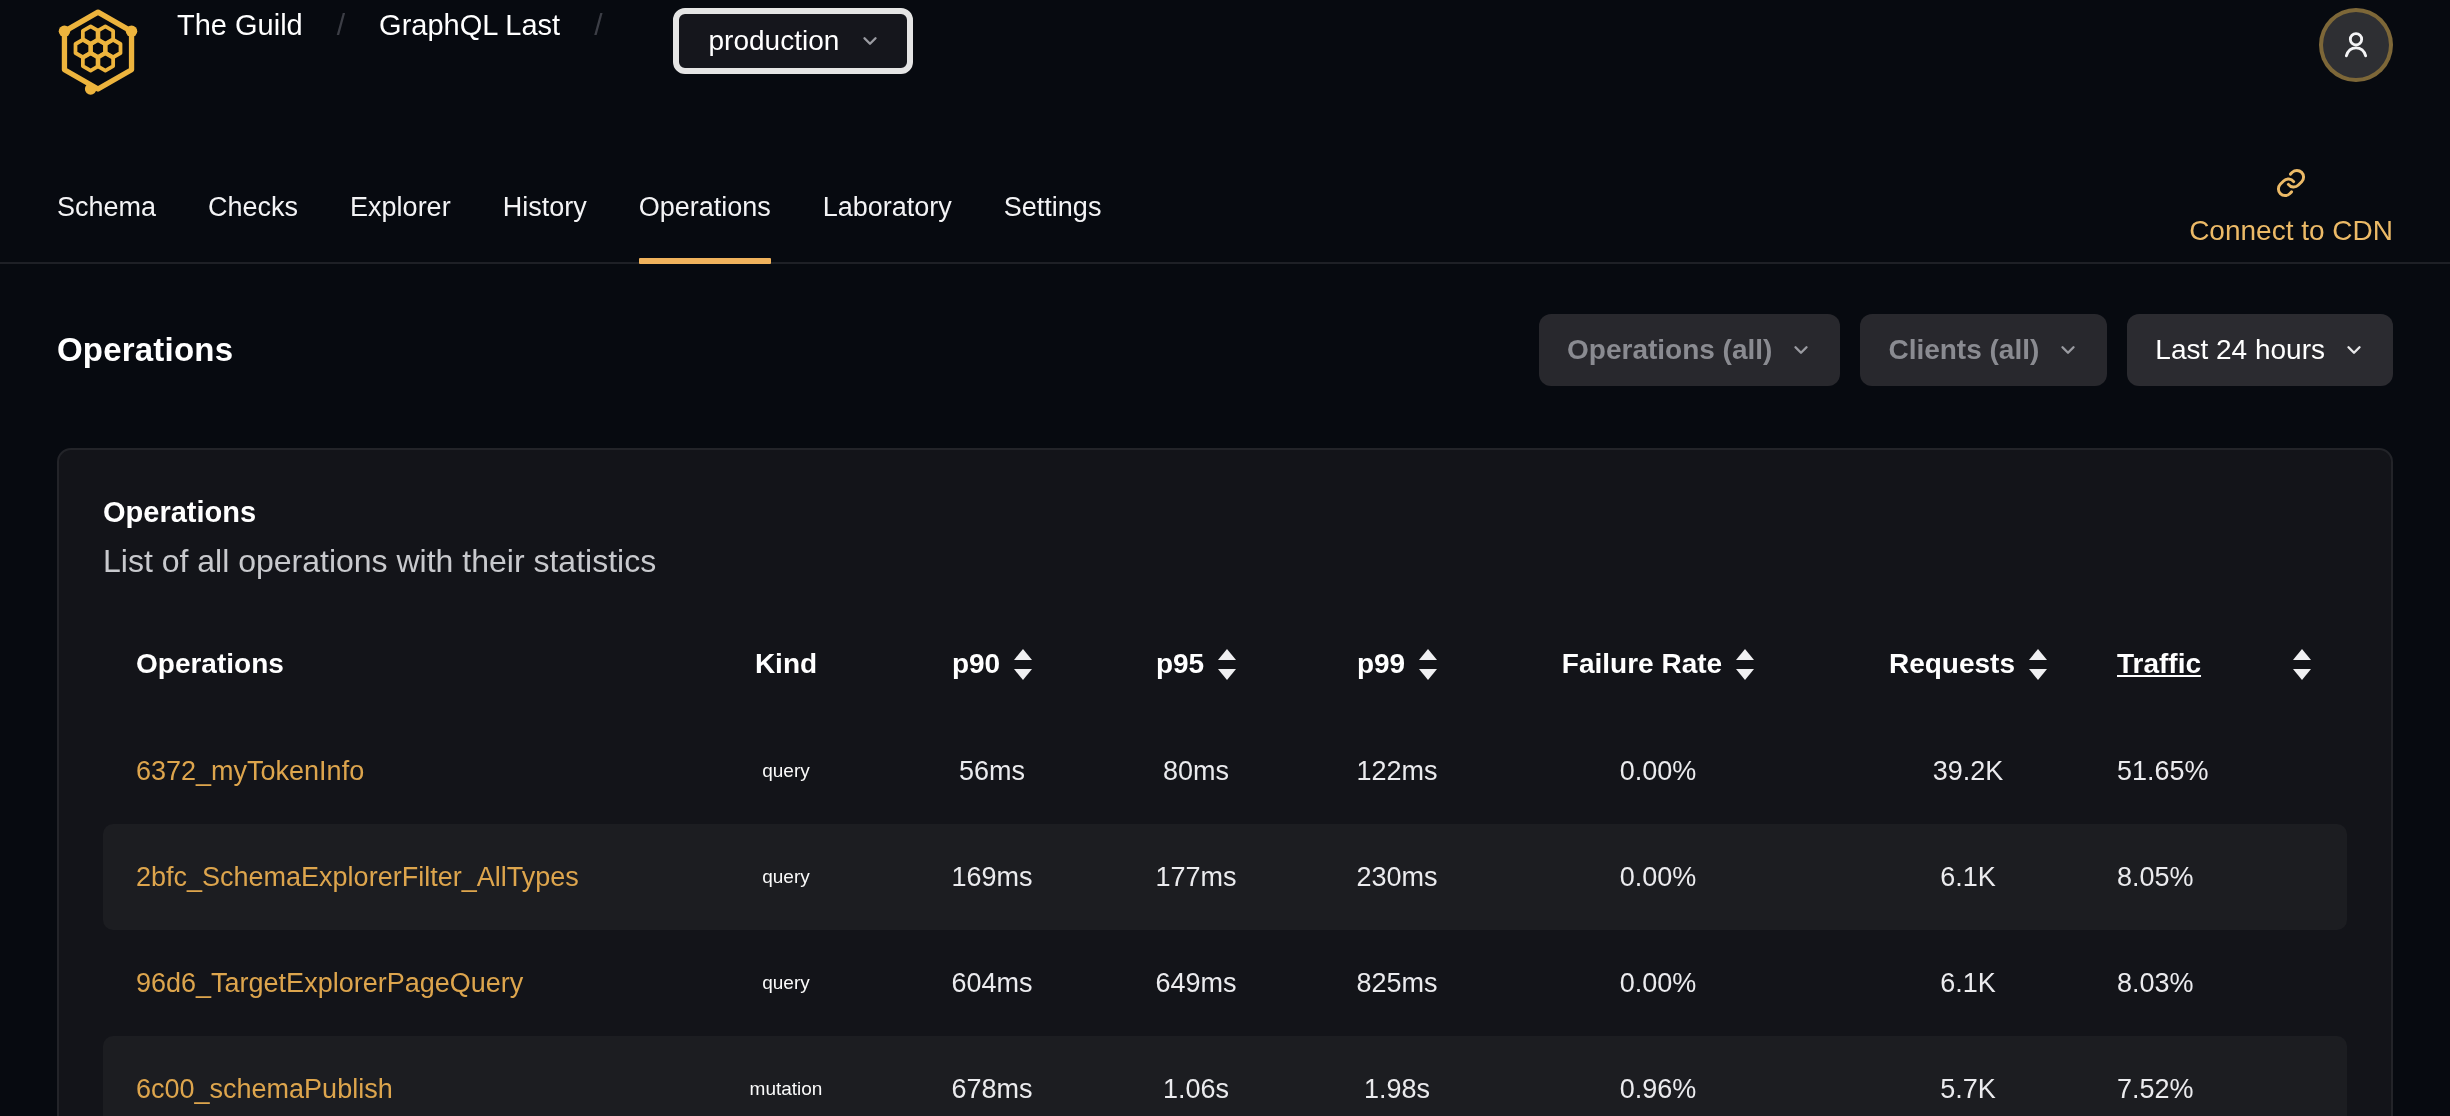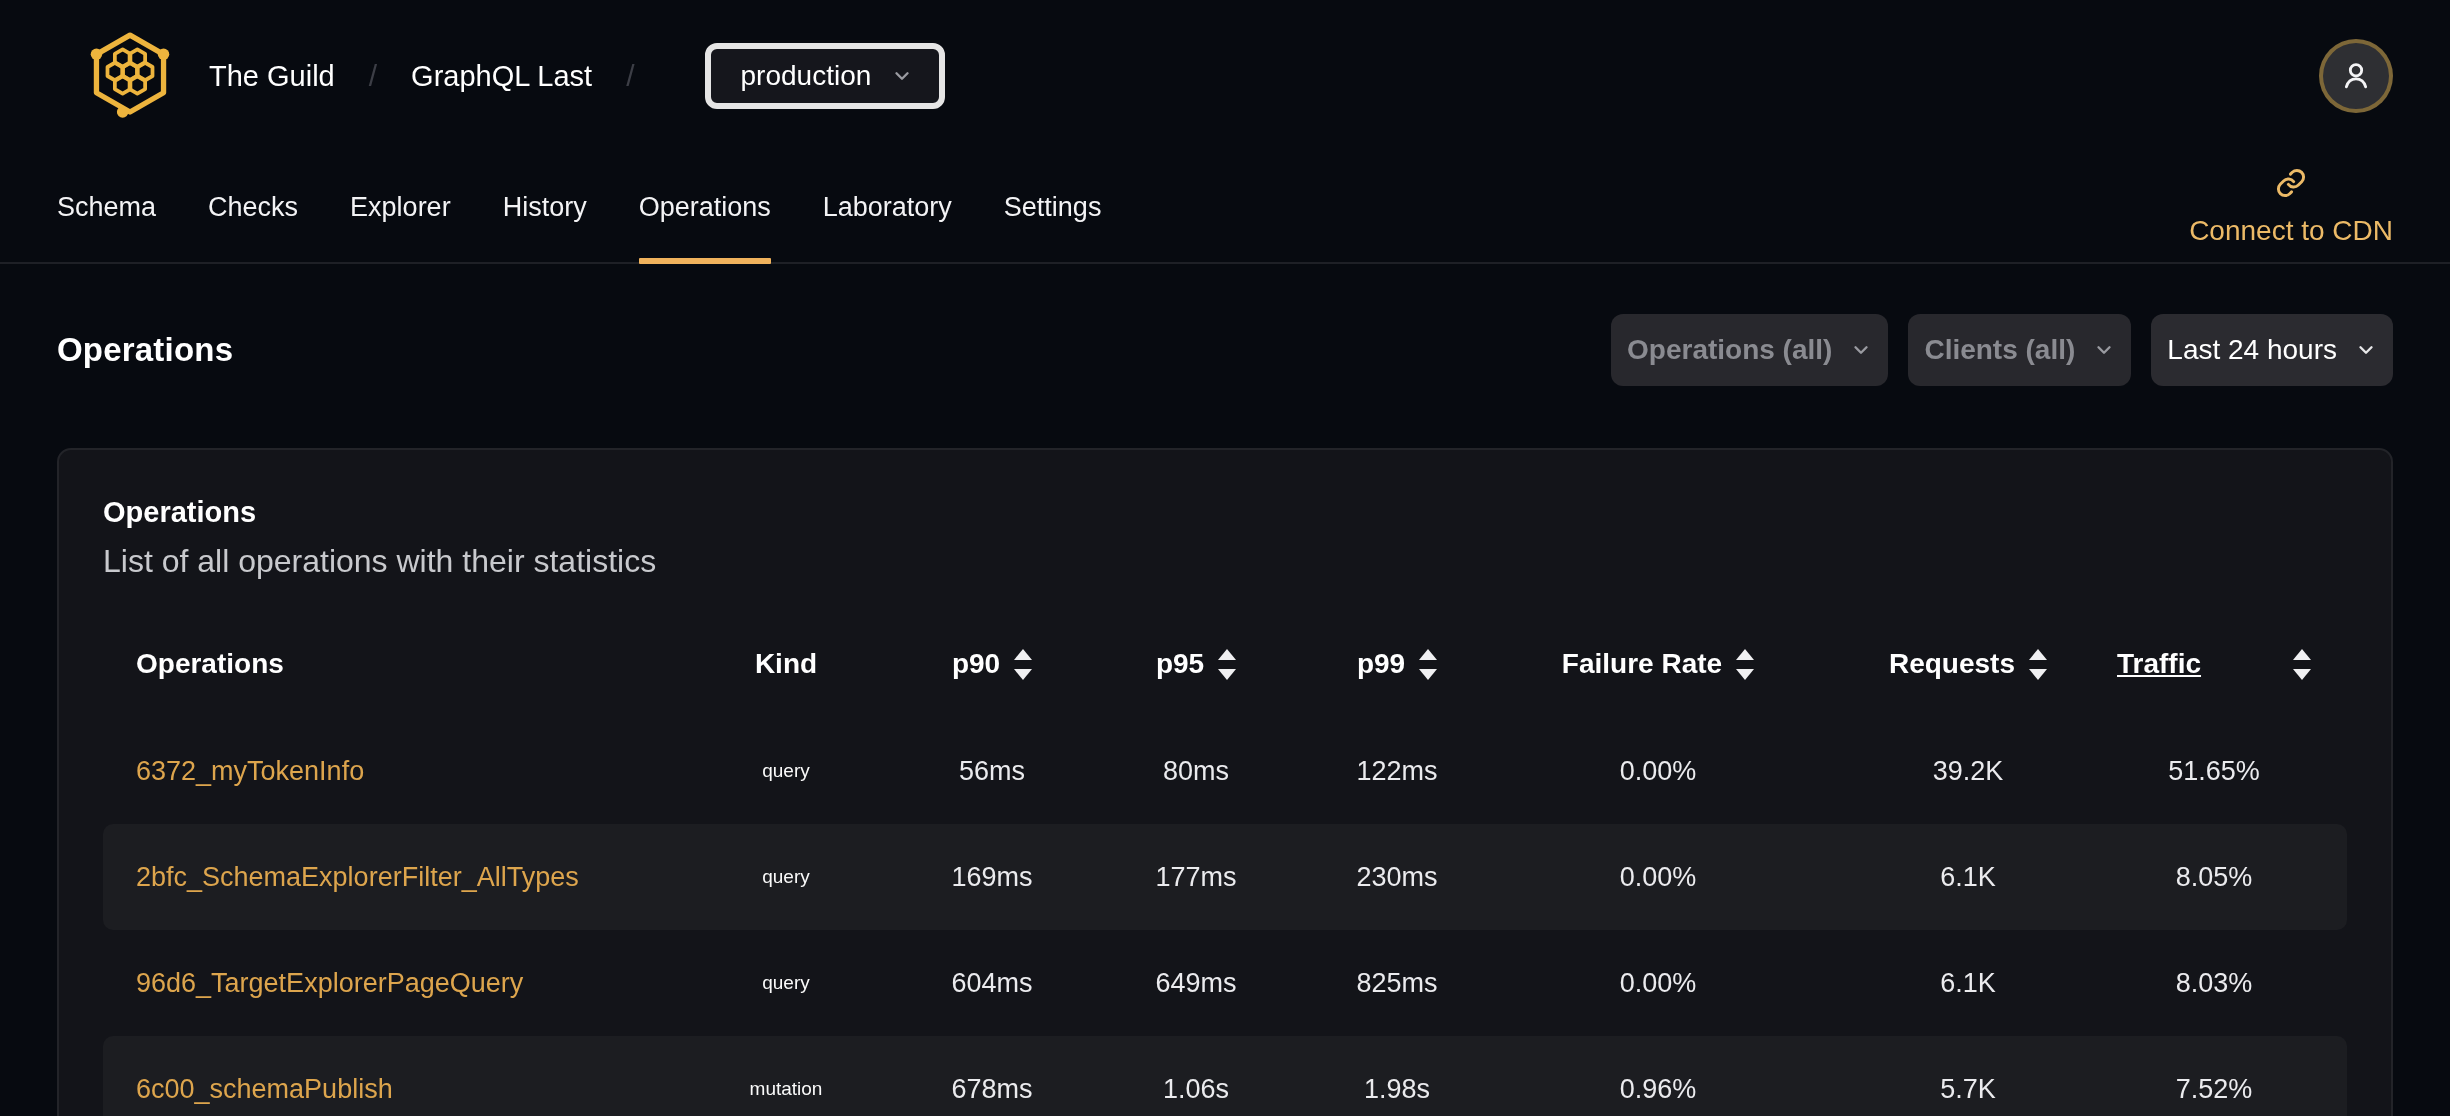--- a/index.html
+++ b/index.html
@@ -6,21 +6,21 @@
   html,body { width:2450px; height:1116px; }
   body {
     background:#070a10;
     color:#fff;
     font-family:"Liberation Sans","DejaVu Sans",sans-serif;
     overflow:hidden;
     position:relative;
   }
 
   
-  .topbar { height:152px; display:flex; align-items:center; padding:8px 57px;margin-left:32px; }
+  .topbar { height:152px; display:flex; align-items:flex-start; padding:8px 57px; }
   .logo { width:82px; height:90px; flex:0 0 auto; }
   .crumbs { display:flex; align-items:center; margin-left:38px; font-size:29px; font-weight:500; }
   .crumb-sep { color:#3c3e46; margin:0 34px; font-size:30px; font-weight:400; }
   .target-btn {
     display:flex; align-items:center; gap:20px;
     background:#15161c; border:6px solid #e5e5e5; border-radius:12px;
     height:66px; padding:0 26px 0 30px; margin-left:36px;
     color:#fff; font-size:28px; cursor:pointer;
   }
   .chev { width:22px; height:22px; stroke:#9a9ba1; fill:none; stroke-width:2.6; stroke-linecap:round; stroke-linejoin:round; }
@@ -48,21 +48,21 @@
   .cdn-link svg { width:32px; height:32px; stroke:#ecba67; fill:none; stroke-width:2.2; stroke-linecap:round; stroke-linejoin:round; }
 
   
   .page-head { display:flex; align-items:center; justify-content:space-between; padding:50px 57px 0; }
   .page-title { font-size:33px; font-weight:700; letter-spacing:.2px; }
   .page-sub { font-size:28px; color:#9a9ba2; margin-top:16px; }
   .filters { display:flex; gap:20px; }
   .filter-btn {
     display:flex; align-items:center; gap:18px;
     background:#28282d; border:none; border-radius:12px;
-    height:72px; padding:0 16px; font-size:28px; cursor:pointer;
+    height:72px; padding:0 28px; font-size:28px; cursor:pointer;
   }
   .filter-btn.muted { color:#8a8b91; font-weight:700; }
   .filter-btn.activefilter { color:#fff; background:#2b2b30; }
 
   
   .card {
     margin:62px 57px 0; background:#131419;
     border:2px solid #232429; border-radius:14px;
     padding:46px 0 60px; height:900px;
   }
@@ -84,21 +84,21 @@
   .tri { width:0; height:0; border-left:9px solid transparent; border-right:9px solid transparent; }
   .tri.up { border-bottom:11px solid #f0f0f2; }
   .tri.down { border-top:11px solid #f0f0f2; }
 
   .row { height:106px; font-size:27px; color:#ebebee; border-radius:10px; }
   .row:nth-child(odd) { background:#1c1d21; }
   .cell { text-align:center; }
   .cell.op { text-align:left; padding-left:33px; }
   .cell.op a { color:#dda54d; text-decoration:none; cursor:pointer; }
   .cell.kind { font-size:19px; color:#fafafa; }
-  .cell.last { text-align:center; padding-right:36px; }
+  .cell.last { text-align:left; padding-right:36px; }
 
   .hex-stroke { fill:none; stroke:#edb43d; stroke-width:6.5; stroke-linejoin:round; stroke-linecap:round; }
   .hex-thin { fill:none; stroke:#edb43d; stroke-width:4.6; stroke-linejoin:round; }
 </style>
 </head>
 <body>
 
 <div class="topbar">
   <svg class="logo" viewBox="0 0 100 110">
     <path class="hex-stroke" d="M50 5 L91 28.5 L91 75.5 L50 99 L9 75.5 L9 28.5 Z"></path>

